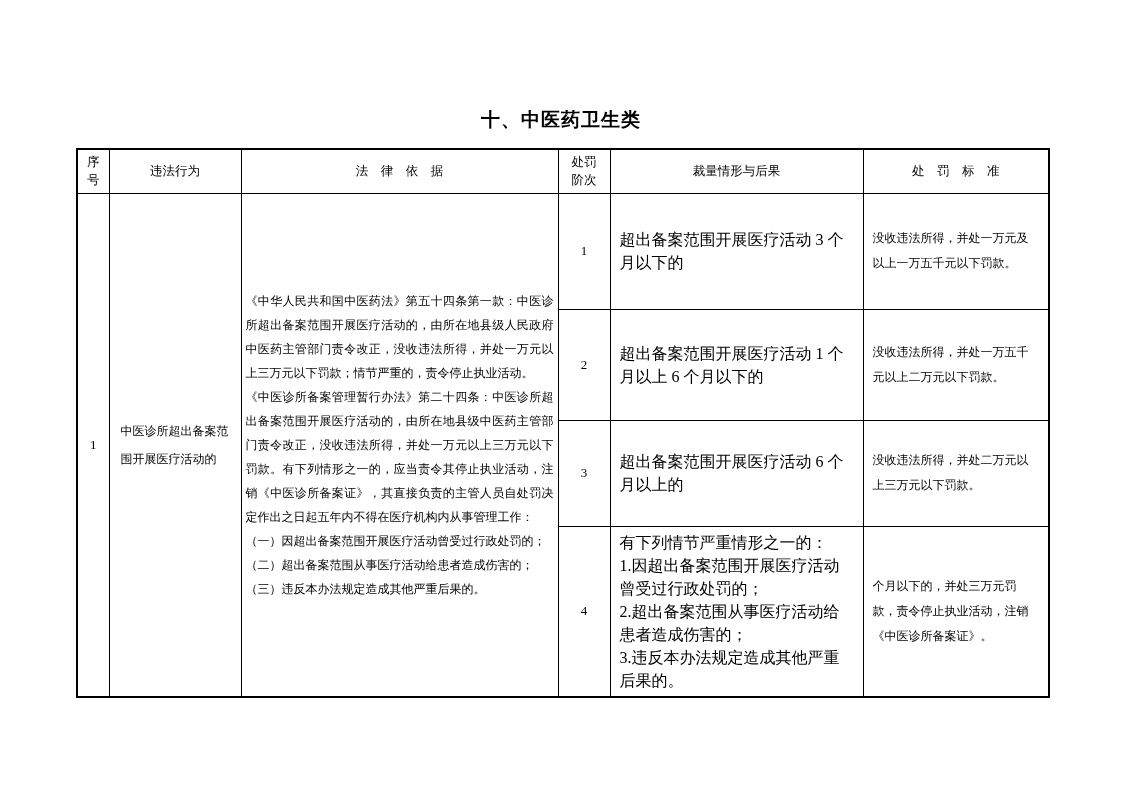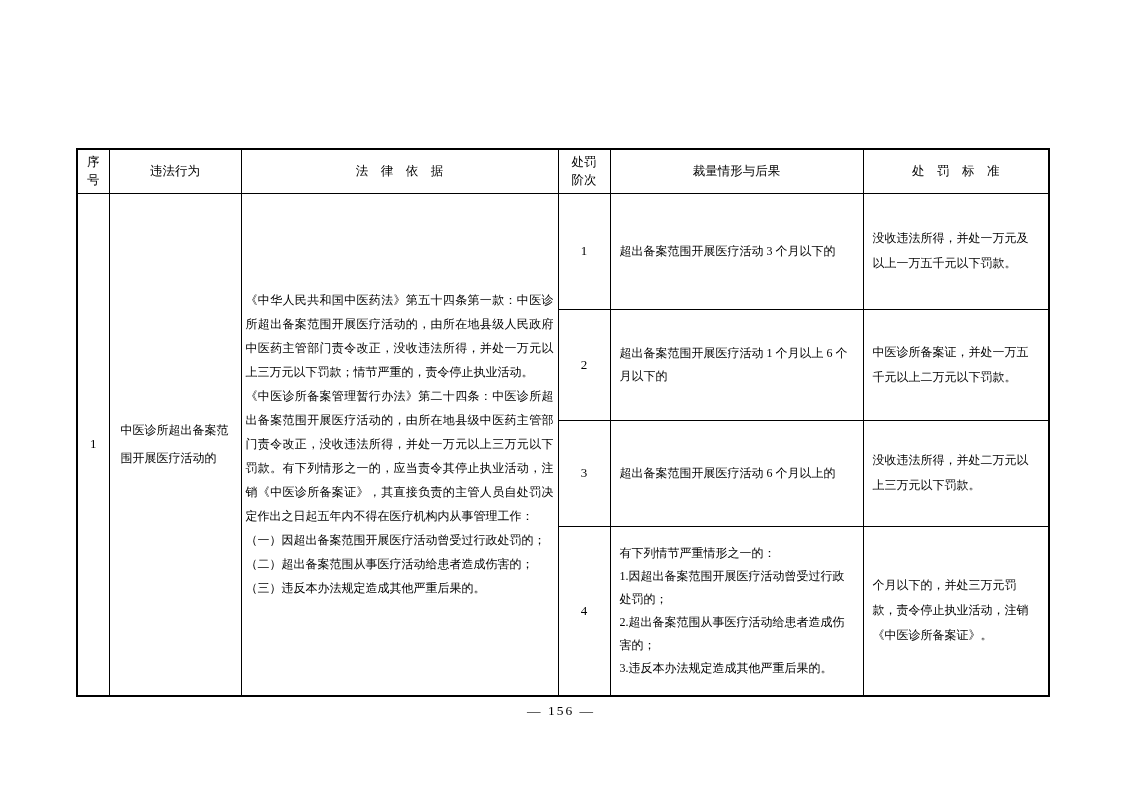--- a/index.html
+++ b/index.html
@@ -42,21 +42,21 @@
   td.c-violation {
     font-size:12px; line-height:28px;
     padding:16px 11px; text-align:left;
   }
   td.c-legal {
     font-size:12px; line-height:24px;
     padding:4px 4px; text-align:justify;
     white-space:pre-line;
   }
   td.c-circ {
-    font-size:12px; line-height:23px;
+    font-size:16px; line-height:23px;
     padding:4px 9px; text-align:left;
     white-space:pre-line;
   }
   td.c-std {
     font-size:12px; line-height:25px;
     padding:4px 9px; text-align:left;
   }
   tr.hdr      { height:44px; }
   tr.body-r1  { height:116px; }
   tr.body-r2  { height:111px; }
@@ -66,20 +66,21 @@
     position:absolute; top:703px; left:0; width:100%;
     text-align:center; font-size:13.5px;
     letter-spacing:2px;
   }
 </style>
 </head>
 <body>
 
 <div class="page">
 
+  <div class="doc-title">十、中医药卫生类</div>
 
   <table class="law-table">
     <colgroup>
       <col style="width:32px">
       <col style="width:132px">
       <col style="width:317px">
       <col style="width:52px">
       <col style="width:253px">
       <col style="width:186px">
     </colgroup>
@@ -104,33 +105,32 @@
 （一）因超出备案范围开展医疗活动曾受过行政处罚的；
 （二）超出备案范围从事医疗活动给患者造成伤害的；
 （三）违反本办法规定造成其他严重后果的。</td>
         <td class="c-tier">1</td>
         <td class="c-circ">超出备案范围开展医疗活动 3 个月以下的</td>
         <td class="c-std">没收违法所得，并处一万元及以上一万五千元以下罚款。</td>
       </tr>
       <tr class="body-r2">
         <td class="c-tier">2</td>
         <td class="c-circ">超出备案范围开展医疗活动 1 个月以上 6 个月以下的</td>
-        <td class="c-std">中医诊所备案证，并处一万五千元以上二万元以下罚款。</td>
+        <td class="c-std">没收违法所得，并处一万五千元以上二万元以下罚款。</td>
       </tr>
       <tr class="body-r3">
         <td class="c-tier">3</td>
         <td class="c-circ">超出备案范围开展医疗活动 6 个月以上的</td>
         <td class="c-std">没收违法所得，并处二万元以上三万元以下罚款。</td>
       </tr>
       <tr class="body-r4">
         <td class="c-tier">4</td>
         <td class="c-circ">有下列情节严重情形之一的：
 1.因超出备案范围开展医疗活动曾受过行政处罚的；
 2.超出备案范围从事医疗活动给患者造成伤害的；
 3.违反本办法规定造成其他严重后果的。</td>
         <td class="c-std">个月以下的，并处三万元罚款，责令停止执业活动，注销《中医诊所备案证》。</td>
       </tr>
     </tbody>
   </table>
 
-  <div class="page-footer">— 156 —</div>
 
 </div>
 
 </body></html>

